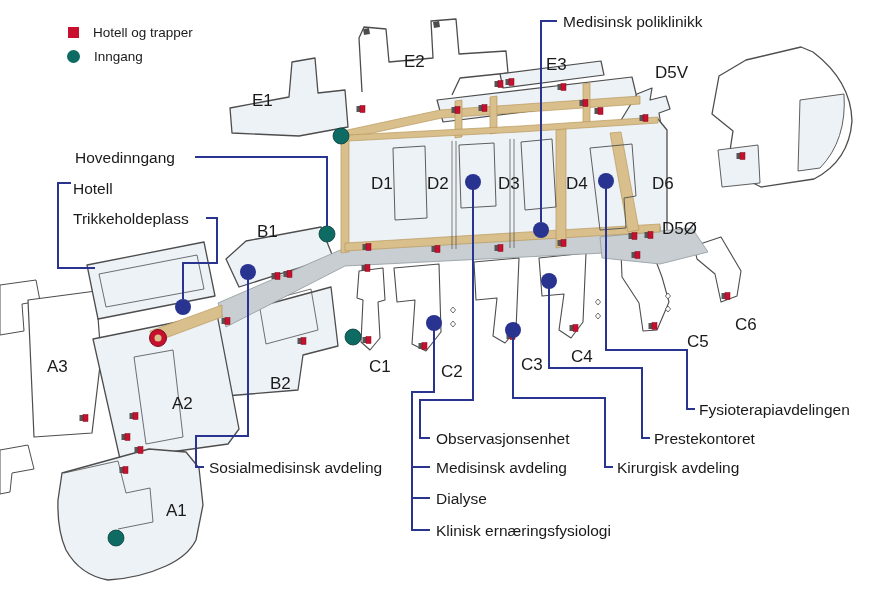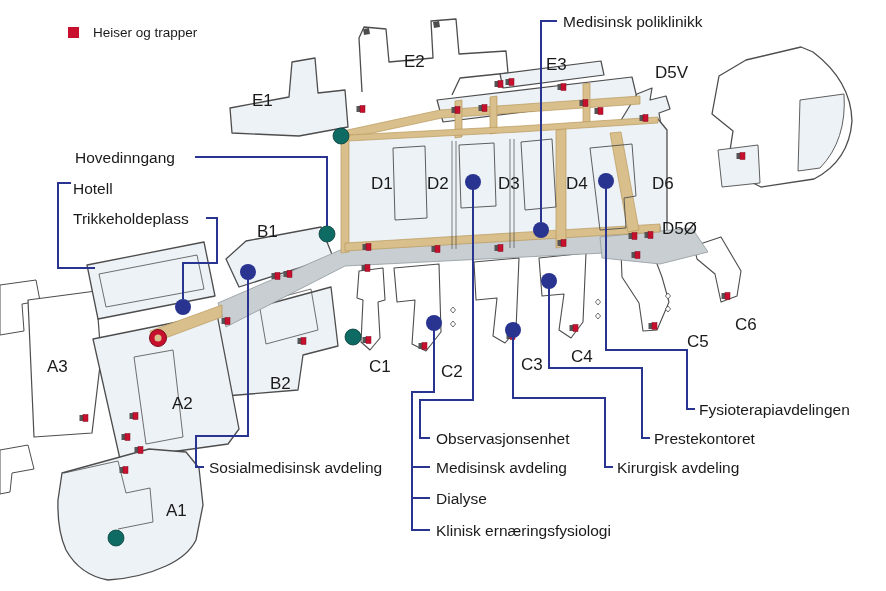--- a/index.html
+++ b/index.html
@@ -13,21 +13,25 @@
   .sw.ci{width:13px;height:13px;border-radius:50%;margin-left:-1px;}
   .legend-row .lbl{font-size:13.5px;color:#1a1a1a;}
 </style>
 </head>
 <body>
 
 <div class="stage">
   <div class="legend">
     <div class="legend-row">
       <span class="sw sq" style="background: rgb(200, 16, 46);"></span>
-      <span class="lbl">Heiser og trapper</span>
+      <span class="lbl">Hotell og trapper</span>
+    </div>
+    <div class="legend-row">
+      <span class="sw ci" style="background: rgb(14, 107, 99);"></span>
+      <span class="lbl">Inngang</span>
     </div>
   </div>
   <svg id="map" width="886" height="591" viewBox="0 0 886 591">
       <polygon fill="#ffffff" stroke="#4d4d4d" stroke-width="1" stroke-linejoin="round" points="0,285 36,280 40,301 22,304 24,331 0,335"></polygon>
       <polygon fill="#ffffff" stroke="#4d4d4d" stroke-width="1" stroke-linejoin="round" points="0,450 28,445 34,469 12,473 10,492 0,494"></polygon>
       <polygon fill="#ffffff" stroke="#4d4d4d" stroke-width="1.2" stroke-linejoin="round" points="28,300 96,291 101,357 92,433 34,437"></polygon>
       <polygon fill="#edf2f6" stroke="#4d4d4d" stroke-width="1.3" stroke-linejoin="round" points="87,265 204,242 215,296 98,319"></polygon>
       <polygon fill="none" stroke="#4d4d4d" stroke-width="0.8" stroke-linejoin="round" points="99,274 197,255 204,289 106,307"></polygon>
       <polygon fill="#edf2f6" stroke="#4d4d4d" stroke-width="1.3" stroke-linejoin="round" points="232,133 230,108 289,97 292,62 315,58 318,93 345,90 348,127 299,136"></polygon>
       <path fill="none" stroke="#4d4d4d" stroke-width="1.3" stroke-linejoin="round" d="M362,92 L359,38 L364,27 L386,29 L389,62 L433,58 L431,21 L456,19 L459,54 L506,51 L508,73 L460,78 L452,95"></path>

